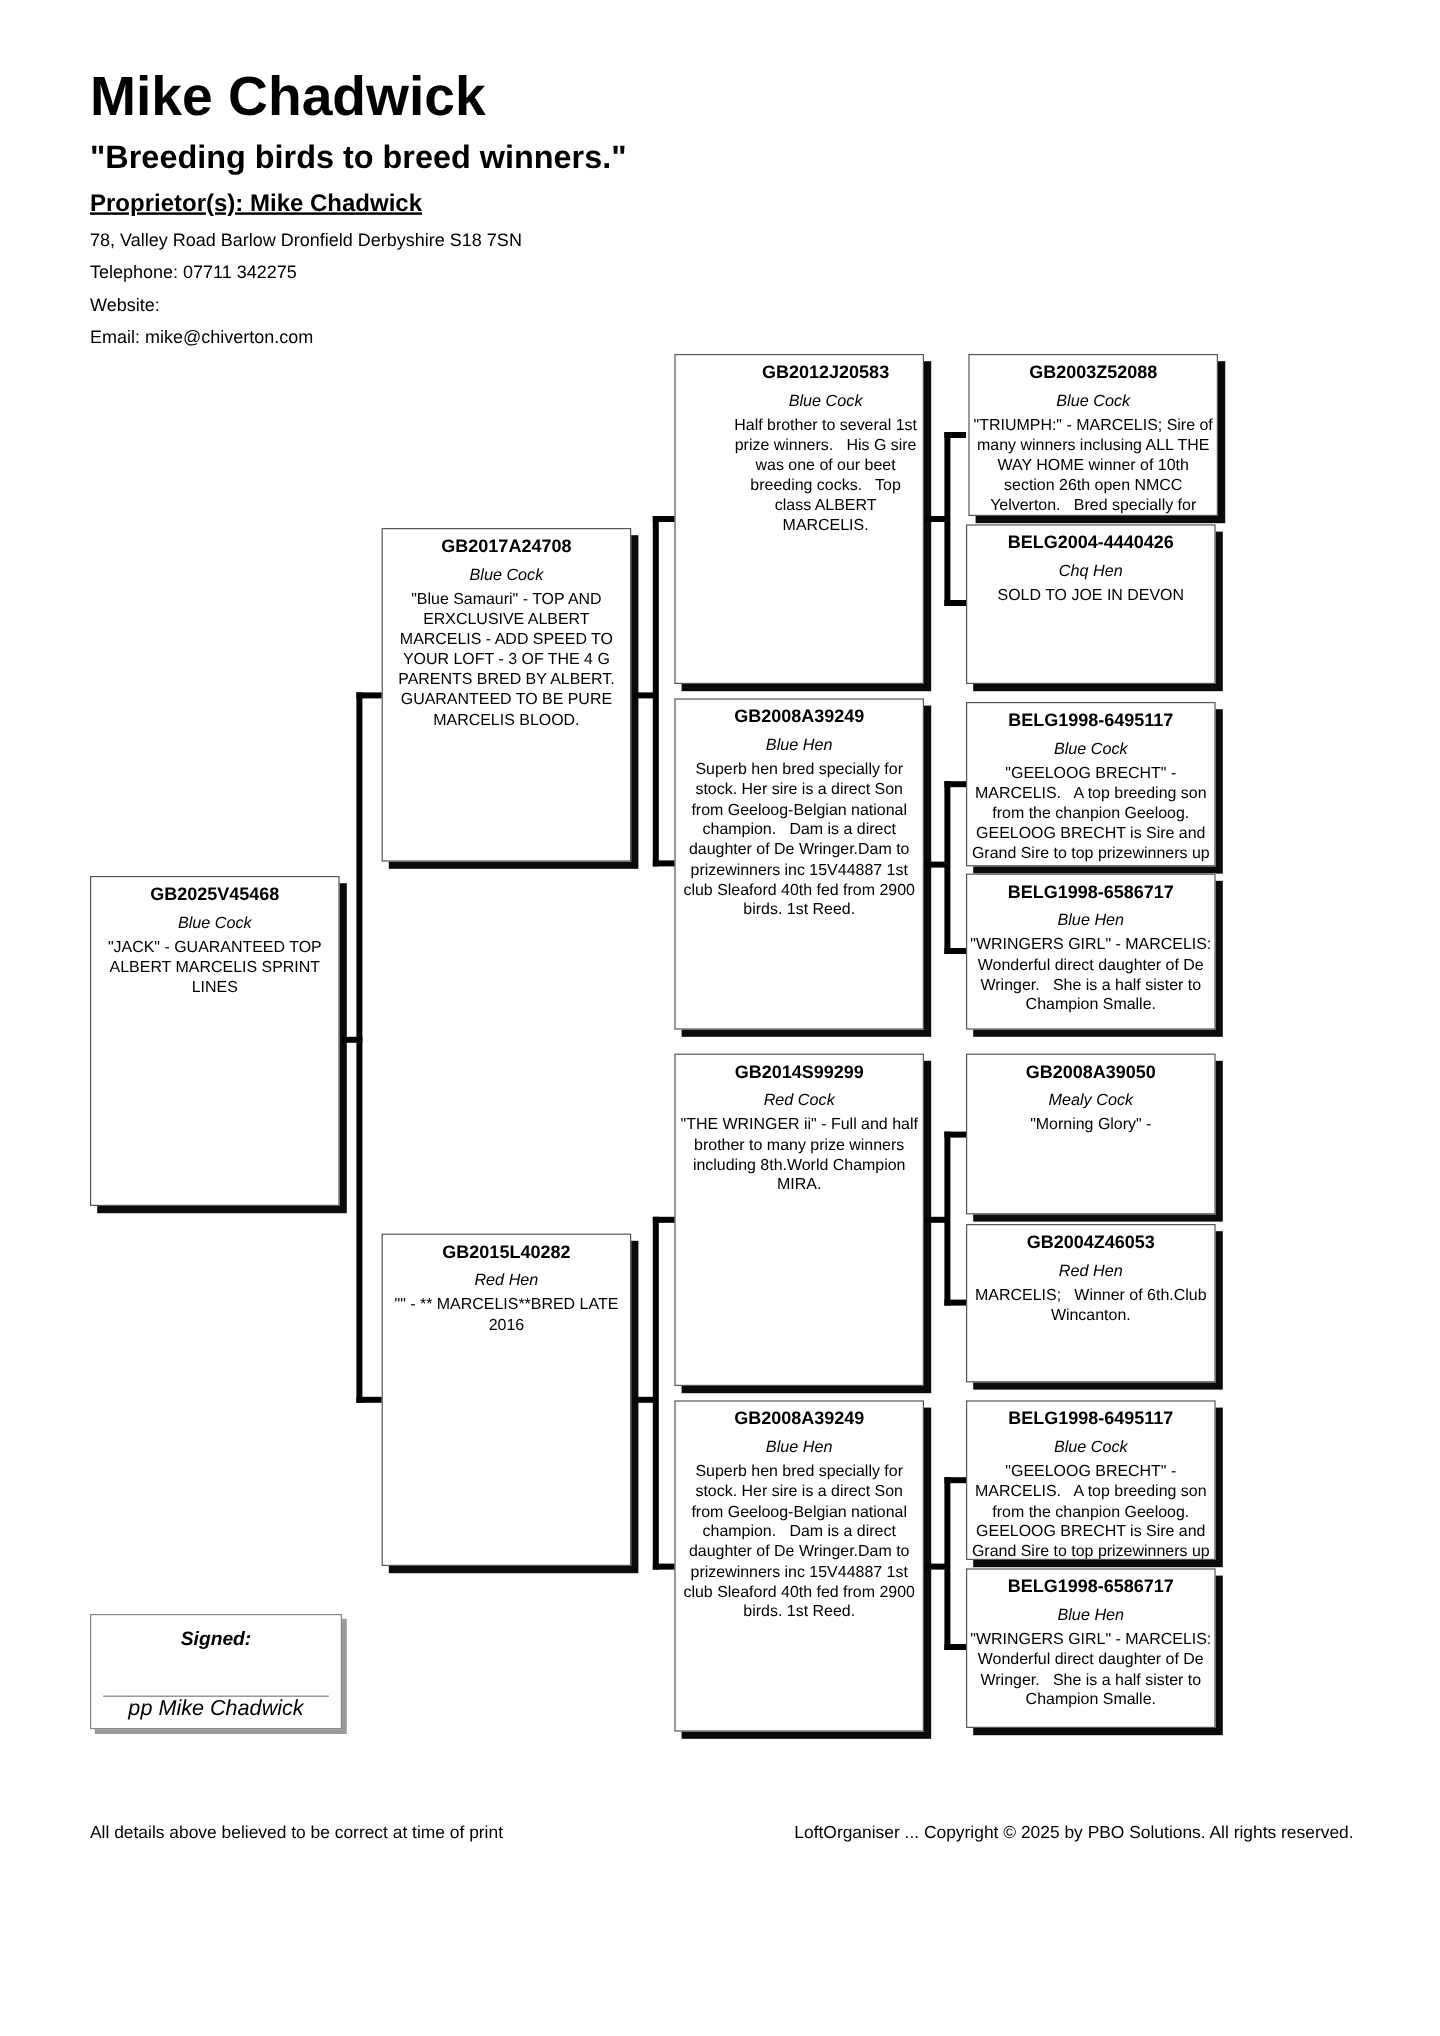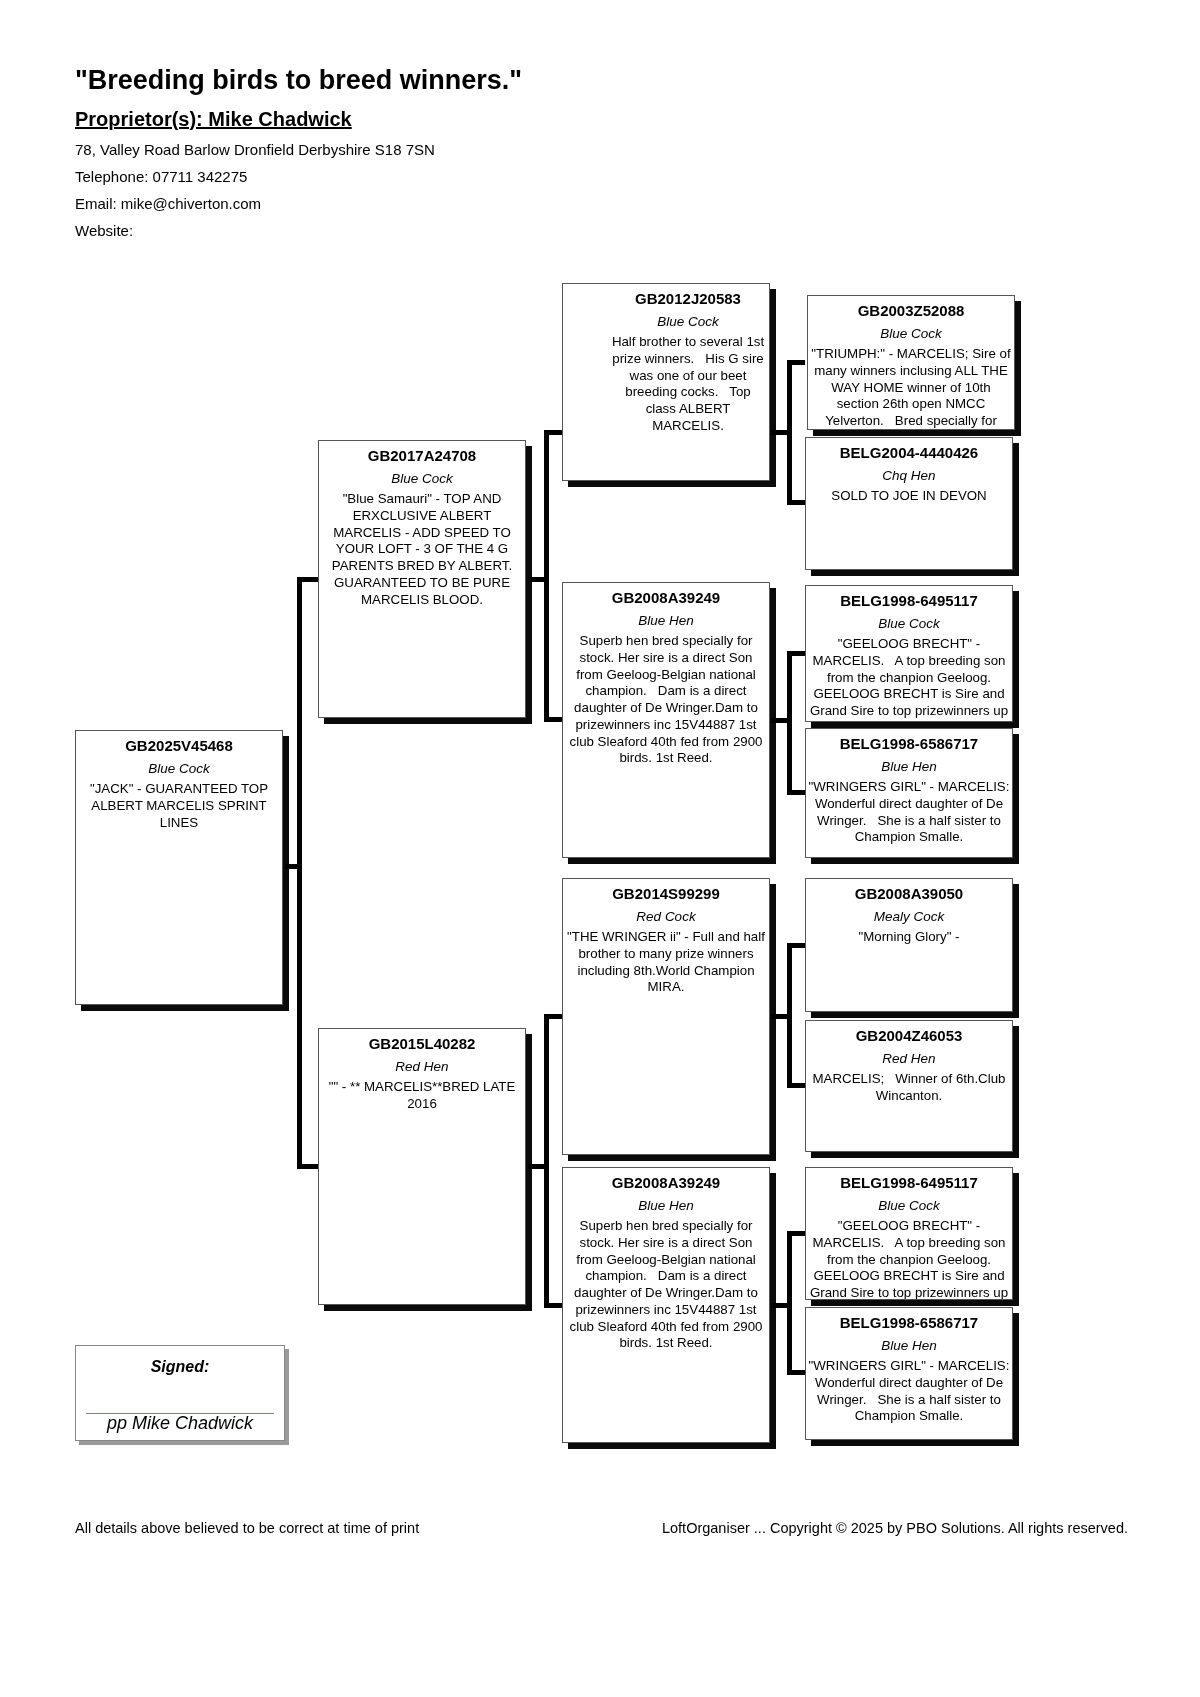--- a/index.html
+++ b/index.html
@@ -38,46 +38,47 @@
   .footer{position:absolute;left:75px;top:1520px;width:1053px;font-size:14.5px;}
   .footer-left{float:left;}
   .footer-right{float:right;}
 </style>
 </head>
 <body>
 
 <div class="page">
 
   <div class="hdr">
+    <div class="hdr-name">Mike Chadwick</div>
     <div class="hdr-slogan">"Breeding birds to breed winners."</div>
     <div class="hdr-prop">Proprietor(s): Mike Chadwick</div>
     <div class="hdr-line">78, Valley Road Barlow Dronfield Derbyshire  S18 7SN</div>
     <div class="hdr-line">Telephone: 07711 342275</div>
+    <div class="hdr-line">Website:</div>
     <div class="hdr-line">Email: mike@chiverton.com</div>
-    <div class="hdr-line">Website:</div>
   </div>
 
   <div class="pbox" style="left:75px;top:730px;height:275px;">
     <div class="pbox-id">GB2025V45468</div>
     <div class="pbox-sex">Blue Cock</div>
     <div class="pbox-desc">"JACK" - GUARANTEED TOP ALBERT MARCELIS SPRINT LINES</div>
   </div>
 
   <div class="pbox" style="left:318px;top:440px;height:278px;">
     <div class="pbox-id">GB2017A24708</div>
     <div class="pbox-sex">Blue Cock</div>
     <div class="pbox-desc">"Blue Samauri" - TOP AND ERXCLUSIVE ALBERT MARCELIS - ADD SPEED TO YOUR LOFT - 3 OF THE 4 G PARENTS BRED BY ALBERT.  GUARANTEED TO BE PURE MARCELIS BLOOD.</div>
   </div>
   <div class="pbox" style="left:318px;top:1028px;height:277px;">
     <div class="pbox-id">GB2015L40282</div>
     <div class="pbox-sex">Red Hen</div>
     <div class="pbox-desc">"" - ** MARCELIS**BRED LATE 2016</div>
   </div>
 
-  <div class="pbox" style="left:562px;top:283px;height:198px;padding-left:44px;">
+  <div class="pbox" style="left:562px;top:295px;height:275px;padding-left:44px;">
     <div class="pbox-id">GB2012J20583</div>
     <div class="pbox-sex">Blue Cock</div>
     <div class="pbox-desc">Half brother to several 1st prize winners.   His G sire was one of our beet breeding cocks.   Top class ALBERT MARCELIS.</div>
   </div>
   <div class="pbox" style="left:562px;top:582px;height:276px;">
     <div class="pbox-id">GB2008A39249</div>
     <div class="pbox-sex">Blue Hen</div>
     <div class="pbox-desc">Superb hen bred specially for stock. Her sire is a direct Son from Geeloog-Belgian national champion.   Dam is a direct daughter of De Wringer.Dam to prizewinners inc 15V44887 1st club Sleaford 40th fed from 2900 birds. 1st Reed.</div>
   </div>
   <div class="pbox" style="left:562px;top:878px;height:277px;">

